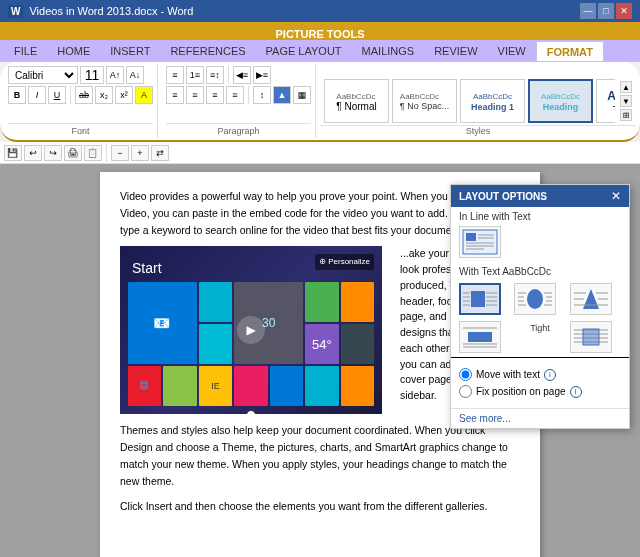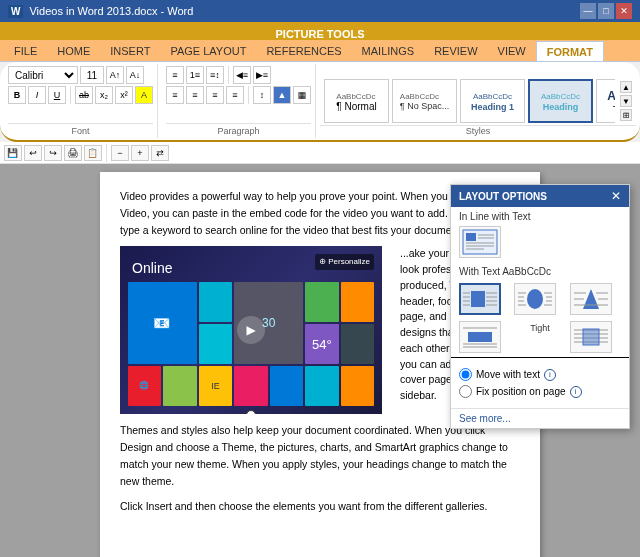--- a/index.html
+++ b/index.html
@@ -26,21 +26,21 @@
       height: 18px;
       display: flex;
       align-items: flex-end;
       justify-content: center;
       font-size: 11px;
       font-weight: 600;
     }
 
     
     .ribbon-tabs {
-      background: #fdba74;
+      background: #c4b5fd;
       display: flex;
       height: 22px;
       align-items: flex-end;
       padding: 0 4px;
       border-bottom: 1px solid #b8c8e0;
     }
     .ribbon-tab {
       padding: 3px 10px;
       font-size: 11px;
       cursor: pointer;
@@ -76,21 +76,21 @@
       border: 1px solid #ccc;
       font-size: 10px;
       height: 18px;
       padding: 0 2px;
       background: white;
       cursor: pointer;
     }
     .font-size-input {
       width: 24px;
       border: 1px solid #ccc;
-      font-size: 10px;
+      font-size: 14px;
       height: 18px;
       padding: 0 2px;
       text-align: center;
     }
     .ribbon-btn-sm {
       width: 18px; height: 18px;
       border: 1px solid #ccc;
       background: white;
       font-size: 9px;
       cursor: pointer;
@@ -332,22 +332,22 @@
 </div>
 
 <div class="picture-tools-bar">
   <span>PICTURE TOOLS</span>
 </div>
 
 <div class="ribbon-tabs">
   <button class="ribbon-tab">FILE</button>
   <button class="ribbon-tab">HOME</button>
   <button class="ribbon-tab">INSERT</button>
+  <button class="ribbon-tab">REFERENCES</button>
   <button class="ribbon-tab">PAGE LAYOUT</button>
-  <button class="ribbon-tab">REFERENCES</button>
   <button class="ribbon-tab">MAILINGS</button>
   <button class="ribbon-tab">REVIEW</button>
   <button class="ribbon-tab">VIEW</button>
   <button class="ribbon-tab active">FORMAT</button>
 </div>
 
 <div style="background:white; border-bottom: 2px solid #b8860b; height:80px; display:flex; align-items:stretch; padding:2px 4px; gap:4px; overflow:hidden;border-radius:17px;">
 
   <div style="display:flex; flex-direction:column; border-right:1px solid #e0e0e0; padding:2px 4px; min-width:120px;">
     <div style="display:flex; gap:2px; align-items:center; margin-bottom:2px;">
@@ -437,21 +437,21 @@
 
   <div class="doc-page">
 
     <p class="doc-text">Video provides a powerful way to help you prove your point. When you click Online Video, you can paste in the embed code for the video you want to add. You can also type a keyword to search online for the video that best fits your document.</p>
 
     <div style="display:flex; gap:8px; position:relative;">
 
       <div class="video-embed">
         <div class="video-inner">
           <div class="win8-tiles">
-            <div class="start-text">Online</div>
+            <div class="start-text">Start</div>
             <div class="personalize-bar">⊕ Personalize</div>
 
             <div style="position:absolute; top:36px; left:8px; right:8px; bottom:8px; display:grid; grid-template-columns: repeat(7,1fr); grid-template-rows: repeat(3,1fr); gap:2px;">
               <div class="tile tile-blue" style="grid-column:1/3; grid-row:1/3; flex-direction:column; padding:4px;">
                   <span style="font-size:14px;">📧</span>
                 </div>
               <div class="tile tile-teal"></div>
               <div class="tile tile-img" style="grid-column:4/6; grid-row:1/3; background:#556;">
                   <span style="font-size:12px; color:#aef;">30</span>
                 </div>

